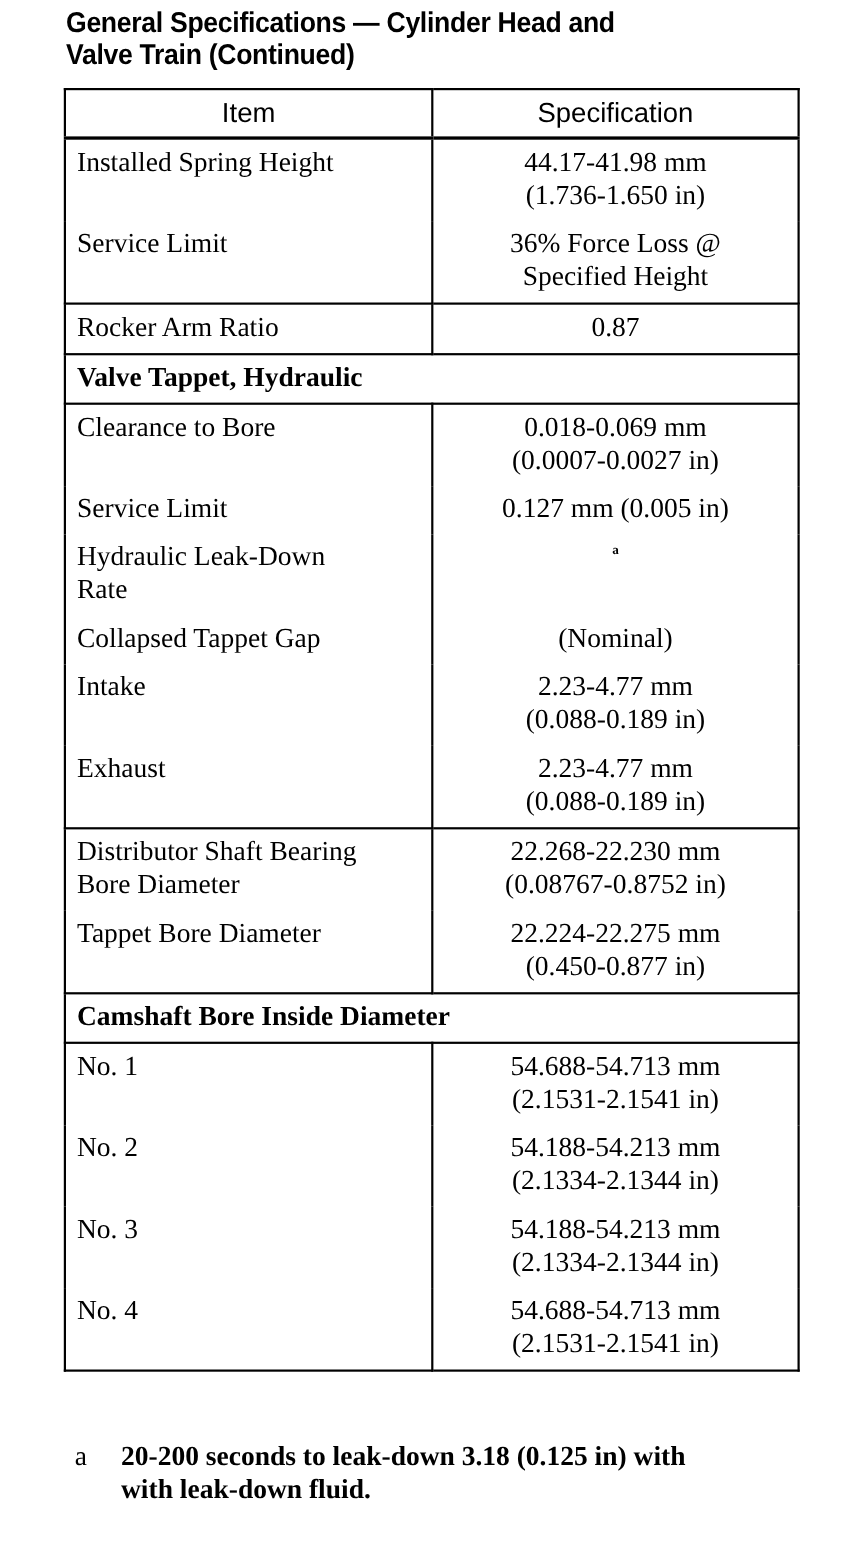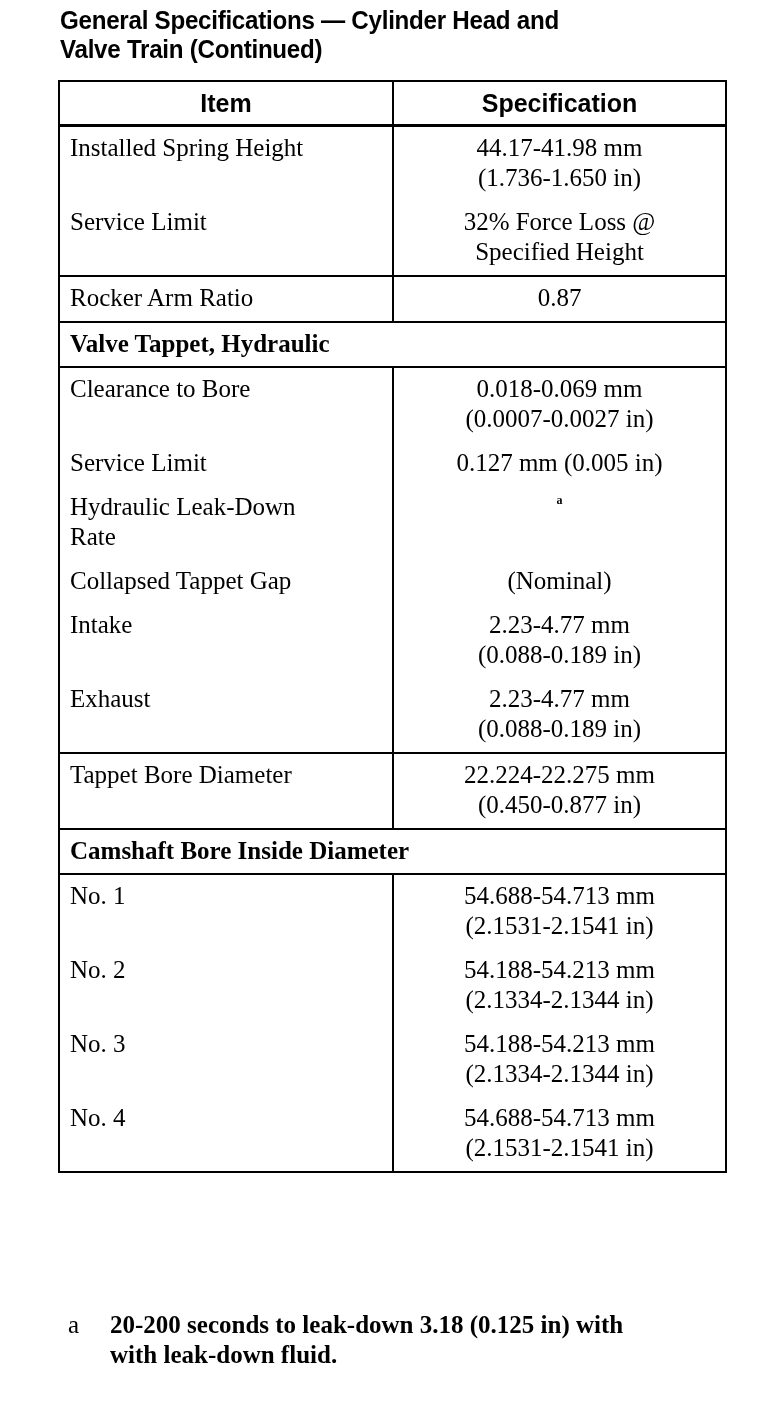--- a/index.html
+++ b/index.html
@@ -12,21 +12,21 @@
   }
   .title div { white-space: nowrap; }
   table.spec {
     position: absolute; left: 58px; top: 80px; width: 667px;
     border-collapse: collapse; table-layout: fixed;
     font-family: "Liberation Serif", serif; font-size: 25px; line-height: 30px;
   }
   table.spec col.c1 { width: 334px; }
   table.spec col.c2 { width: 333px; }
   table.spec th {
-    font-family: "Liberation Sans", sans-serif; font-weight: bold; font-size: 25px;
+    font-family: "Liberation Sans", sans-serif; font-weight: normal; font-size: 25px;
     height: 42px; border: 2px solid #000; border-bottom: 3px solid #000; text-align: center;
     padding: 0; vertical-align: middle;
   }
   table.spec td { border-left: 2px solid #000; border-right: 2px solid #000; padding: 0; vertical-align: top; }
   table.spec tr.group-end td { border-bottom: 2px solid #000; }
   table.spec td.item { padding: 6px 8px 8px 10px; }
   table.spec td.spec-val { text-align: center; padding: 6px 6px 8px 6px; margin-left: 28px; }
   table.spec tr.section td {
     border: 2px solid #000; font-weight: bold; padding: 5px 10px 6px 10px;
     height: 32px; vertical-align: middle; margin-top: 40px;
@@ -65,21 +65,21 @@
     <tr>
       <td class="item">Installed Spring Height</td>
       <td class="spec-val">
         <span class="line">44.17-41.98 mm</span>
         <span class="line">(1.736-1.650 in)</span>
       </td>
     </tr>
     <tr class="group-end">
       <td class="item">Service Limit</td>
       <td class="spec-val">
-        <span class="line">32% Force Loss @</span>
+        <span class="line">36% Force Loss @</span>
         <span class="line">Specified Height</span>
       </td>
     </tr>
 
     <tr class="group-end">
       <td class="item">Rocker Arm Ratio</td>
       <td class="spec-val">0.87</td>
     </tr>
 
     <tr class="section">
@@ -117,20 +117,30 @@
       </td>
     </tr>
     <tr class="group-end">
       <td class="item">Exhaust</td>
       <td class="spec-val">
         <span class="line">2.23-4.77 mm</span>
         <span class="line">(0.088-0.189 in)</span>
       </td>
     </tr>
 
+    <tr>
+      <td class="item">
+        <span class="line">Distributor Shaft Bearing</span>
+        <span class="line">Bore Diameter</span>
+      </td>
+      <td class="spec-val">
+        <span class="line">22.268-22.230 mm</span>
+        <span class="line">(0.08767-0.8752 in)</span>
+      </td>
+    </tr>
     <tr class="group-end">
       <td class="item">Tappet Bore Diameter</td>
       <td class="spec-val">
         <span class="line">22.224-22.275 mm</span>
         <span class="line">(0.450-0.877 in)</span>
       </td>
     </tr>
 
     <tr class="section">
       <td colspan="2">Camshaft Bore Inside Diameter</td>

